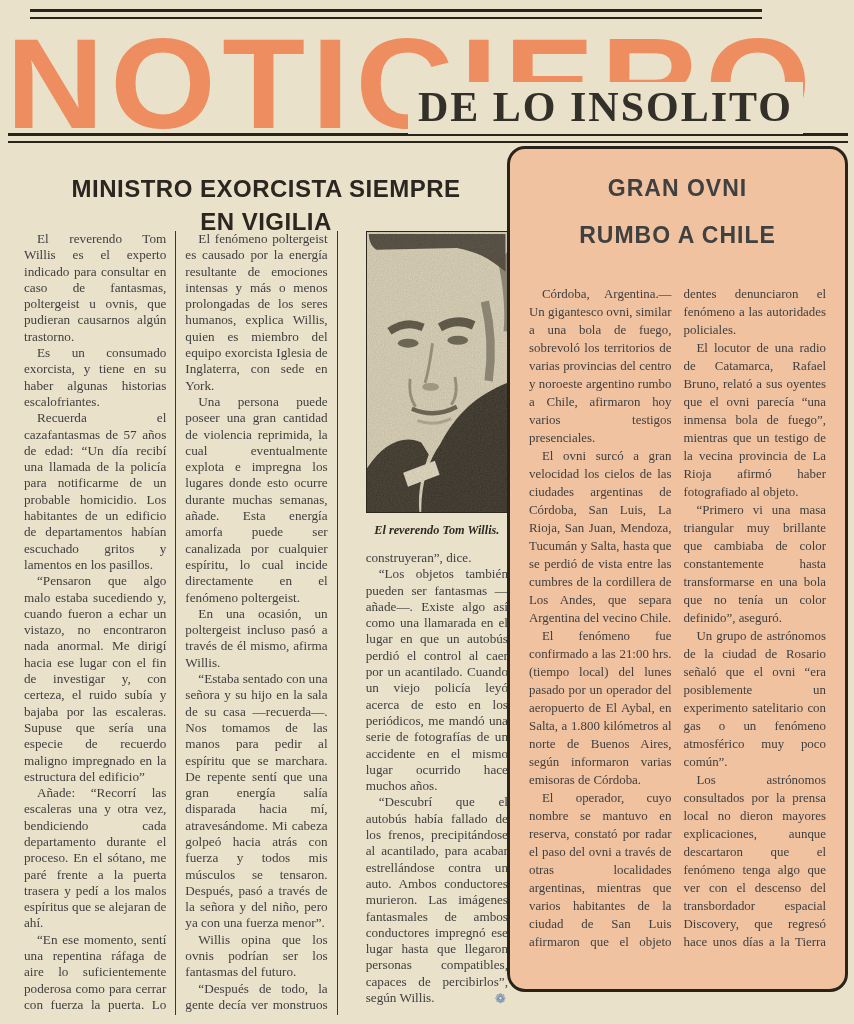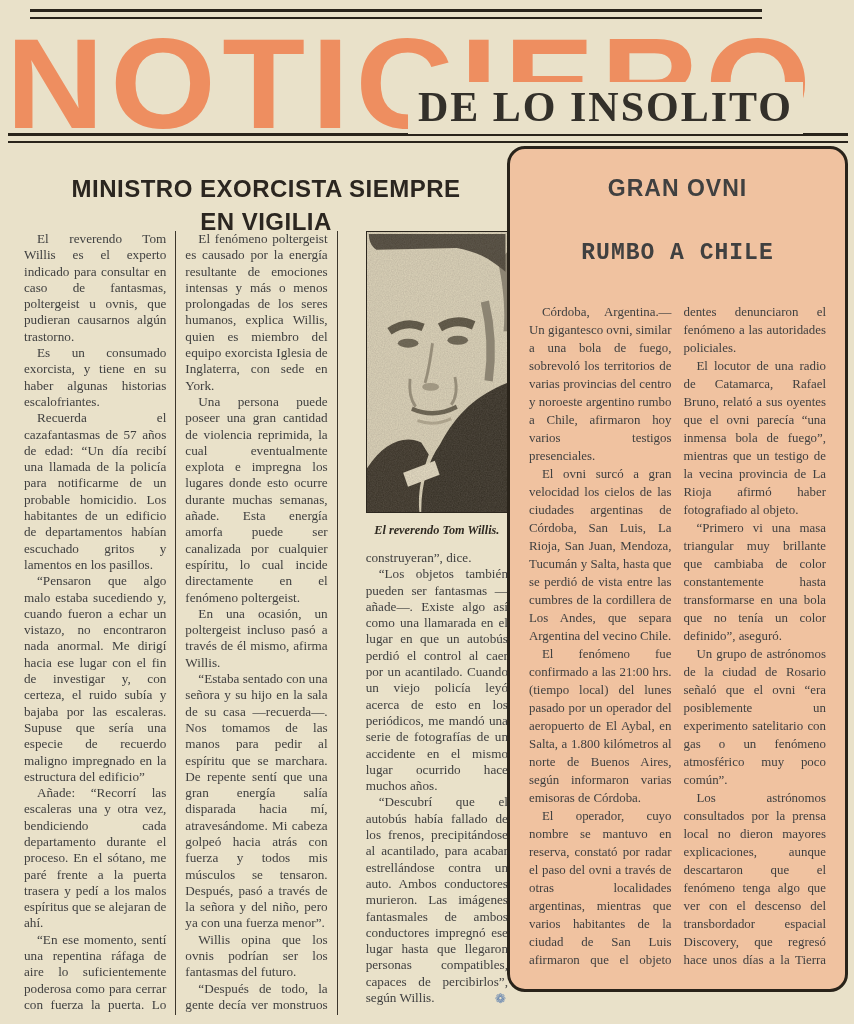--- a/index.html
+++ b/index.html
@@ -55,21 +55,21 @@
   #ovni-panel{
     position:absolute;left:507px;top:146px;width:341px;height:846px;
     background:#f0c2a0;border:3px solid #29231a;border-radius:18px;
     box-sizing:border-box;padding:28px 13px 14px 13px;
   }
   #ovni-headline{
     text-align:center;font-family:"Liberation Sans",sans-serif;font-weight:bold;
     font-size:23px;letter-spacing:1px;color:#404040;line-height:1;
   }
   #ovni-headline .hl{display:block;}
-  #ovni-headline .hl + .hl{margin-top:42px;font-family:Liberation Mono, monospace;}
+  #ovni-headline .hl + .hl{margin-top:24px;}
   #ovni-columns{display:flex;margin-top:38px;height:668px;overflow:hidden;}
   #ovni-columns .pcol{flex:1 1 0;padding:0 6px;overflow:hidden;}
   #ovni-columns .para{font-size:12.9px;line-height:18px;}
 </style>
 </head>
 <body>
 
 <div id="page">
 
   <div class="rule" id="rule-top-1"></div>

